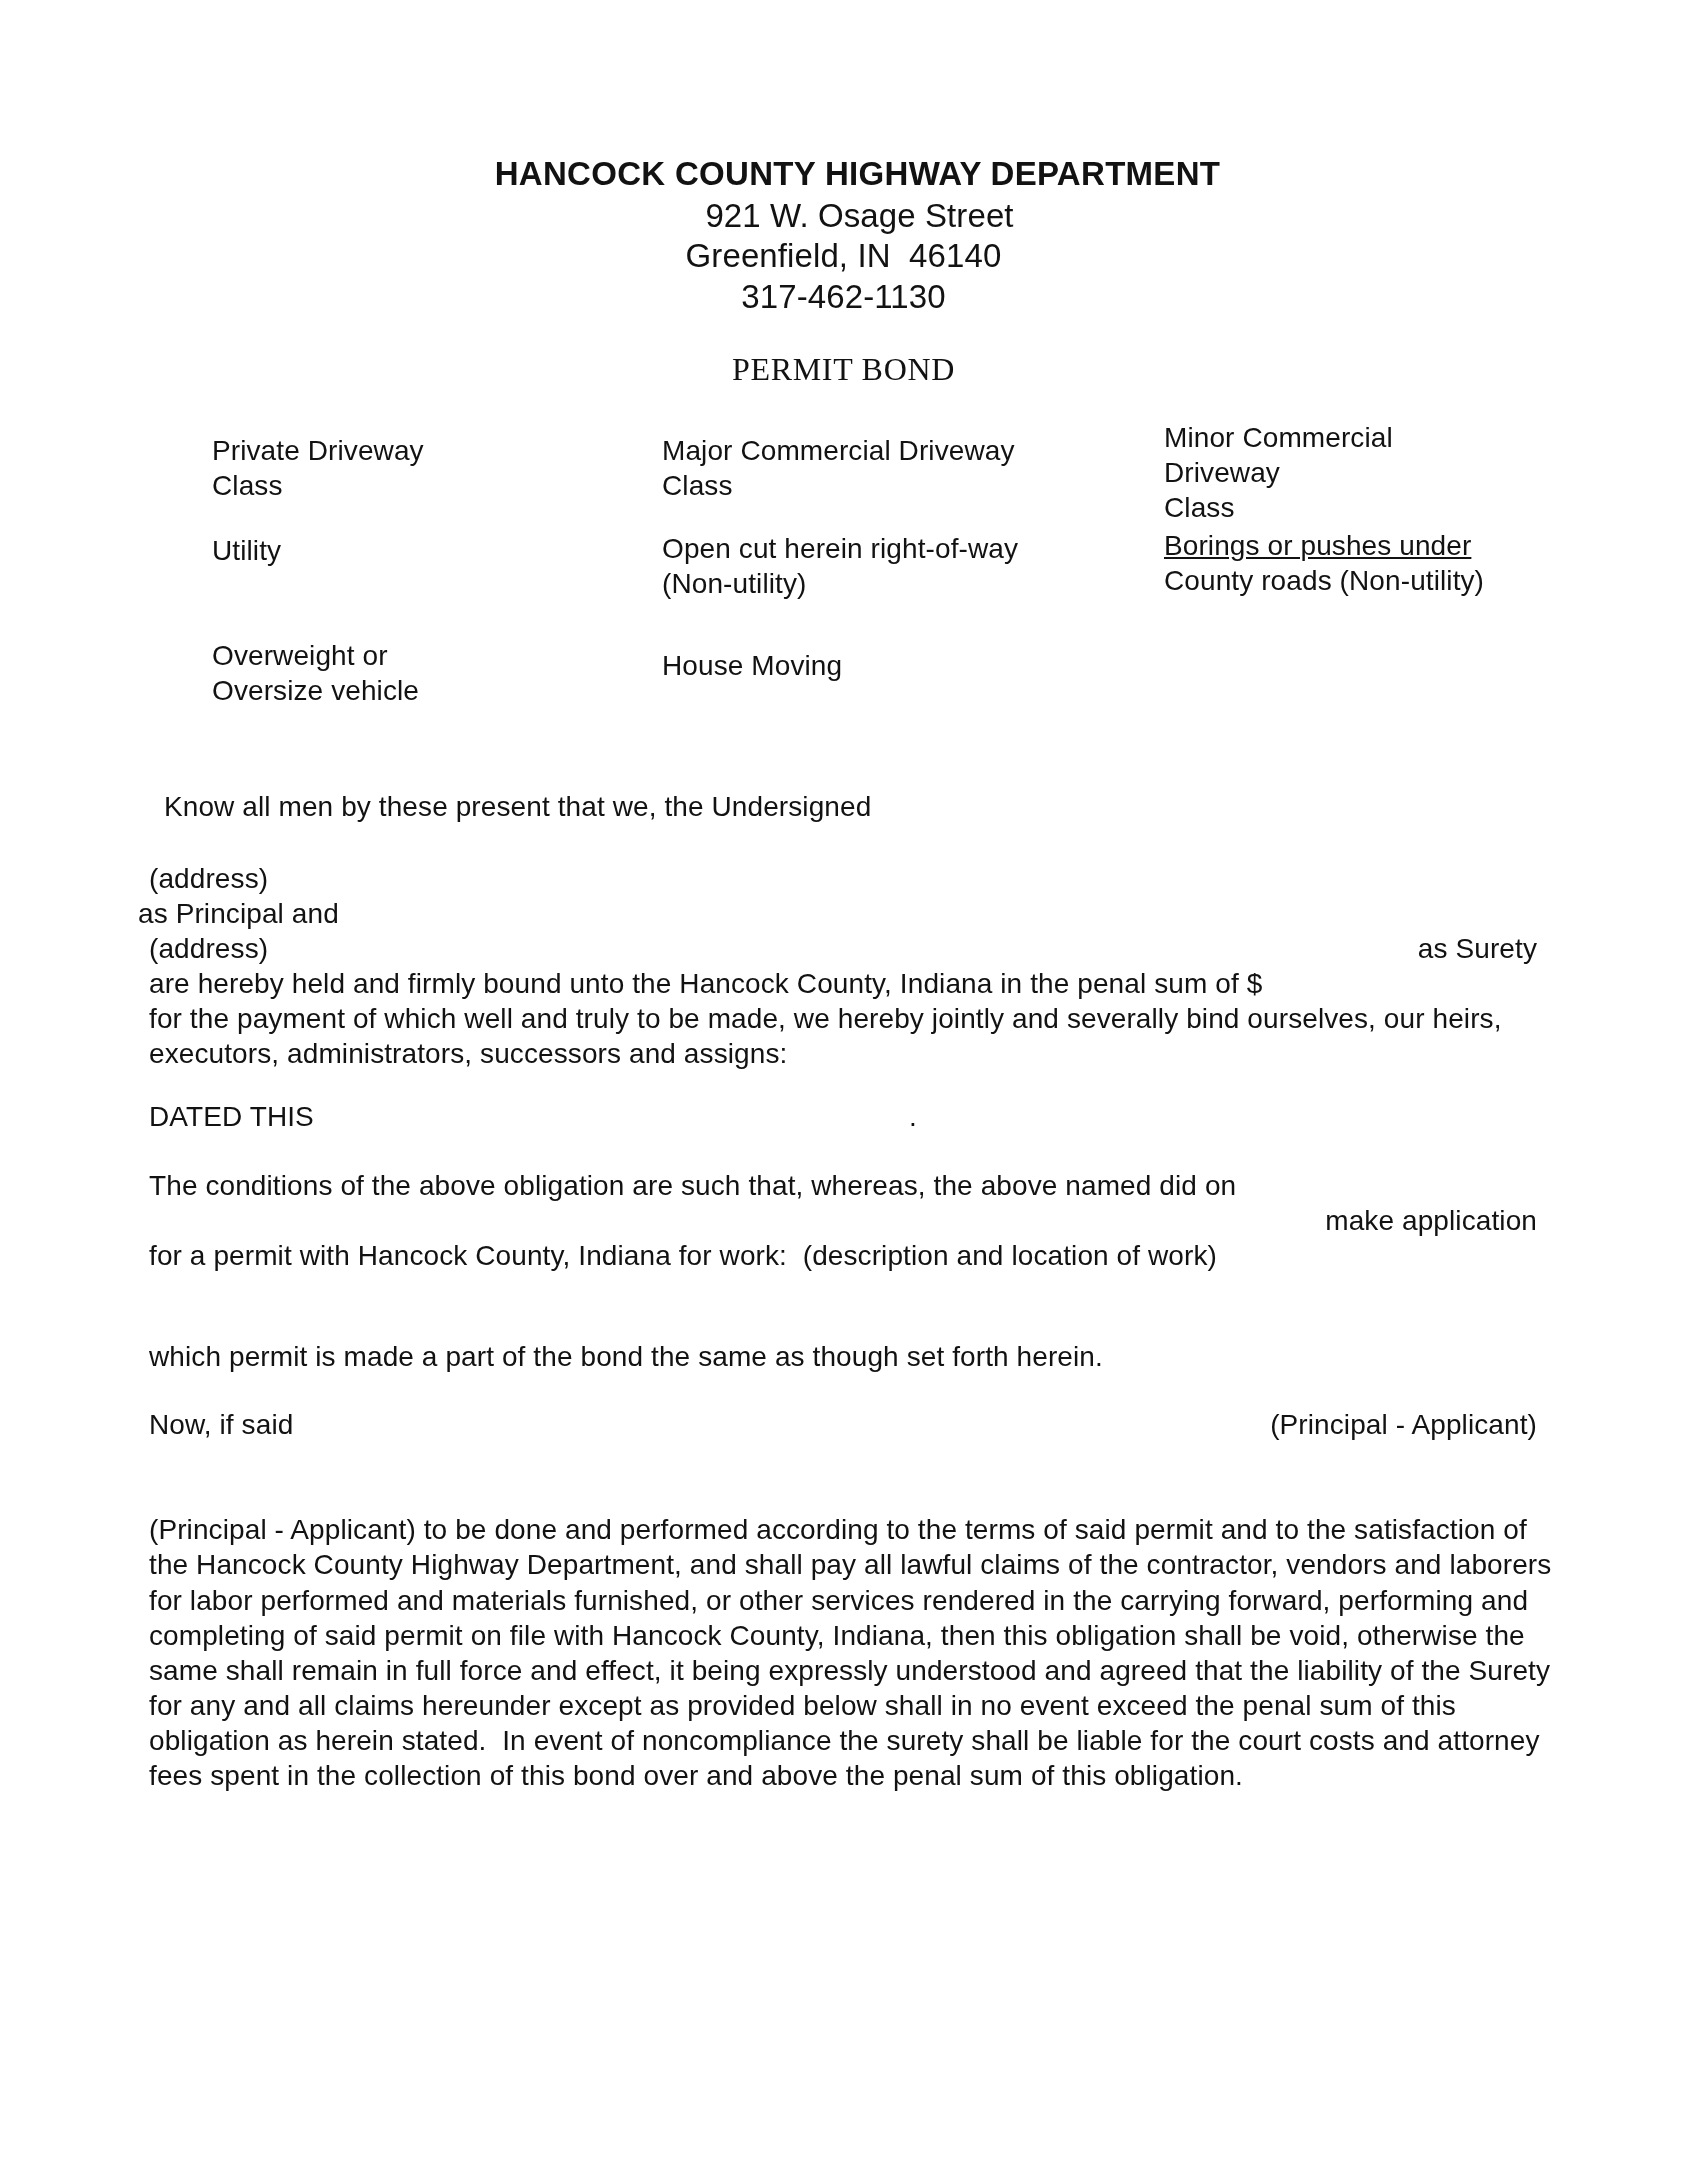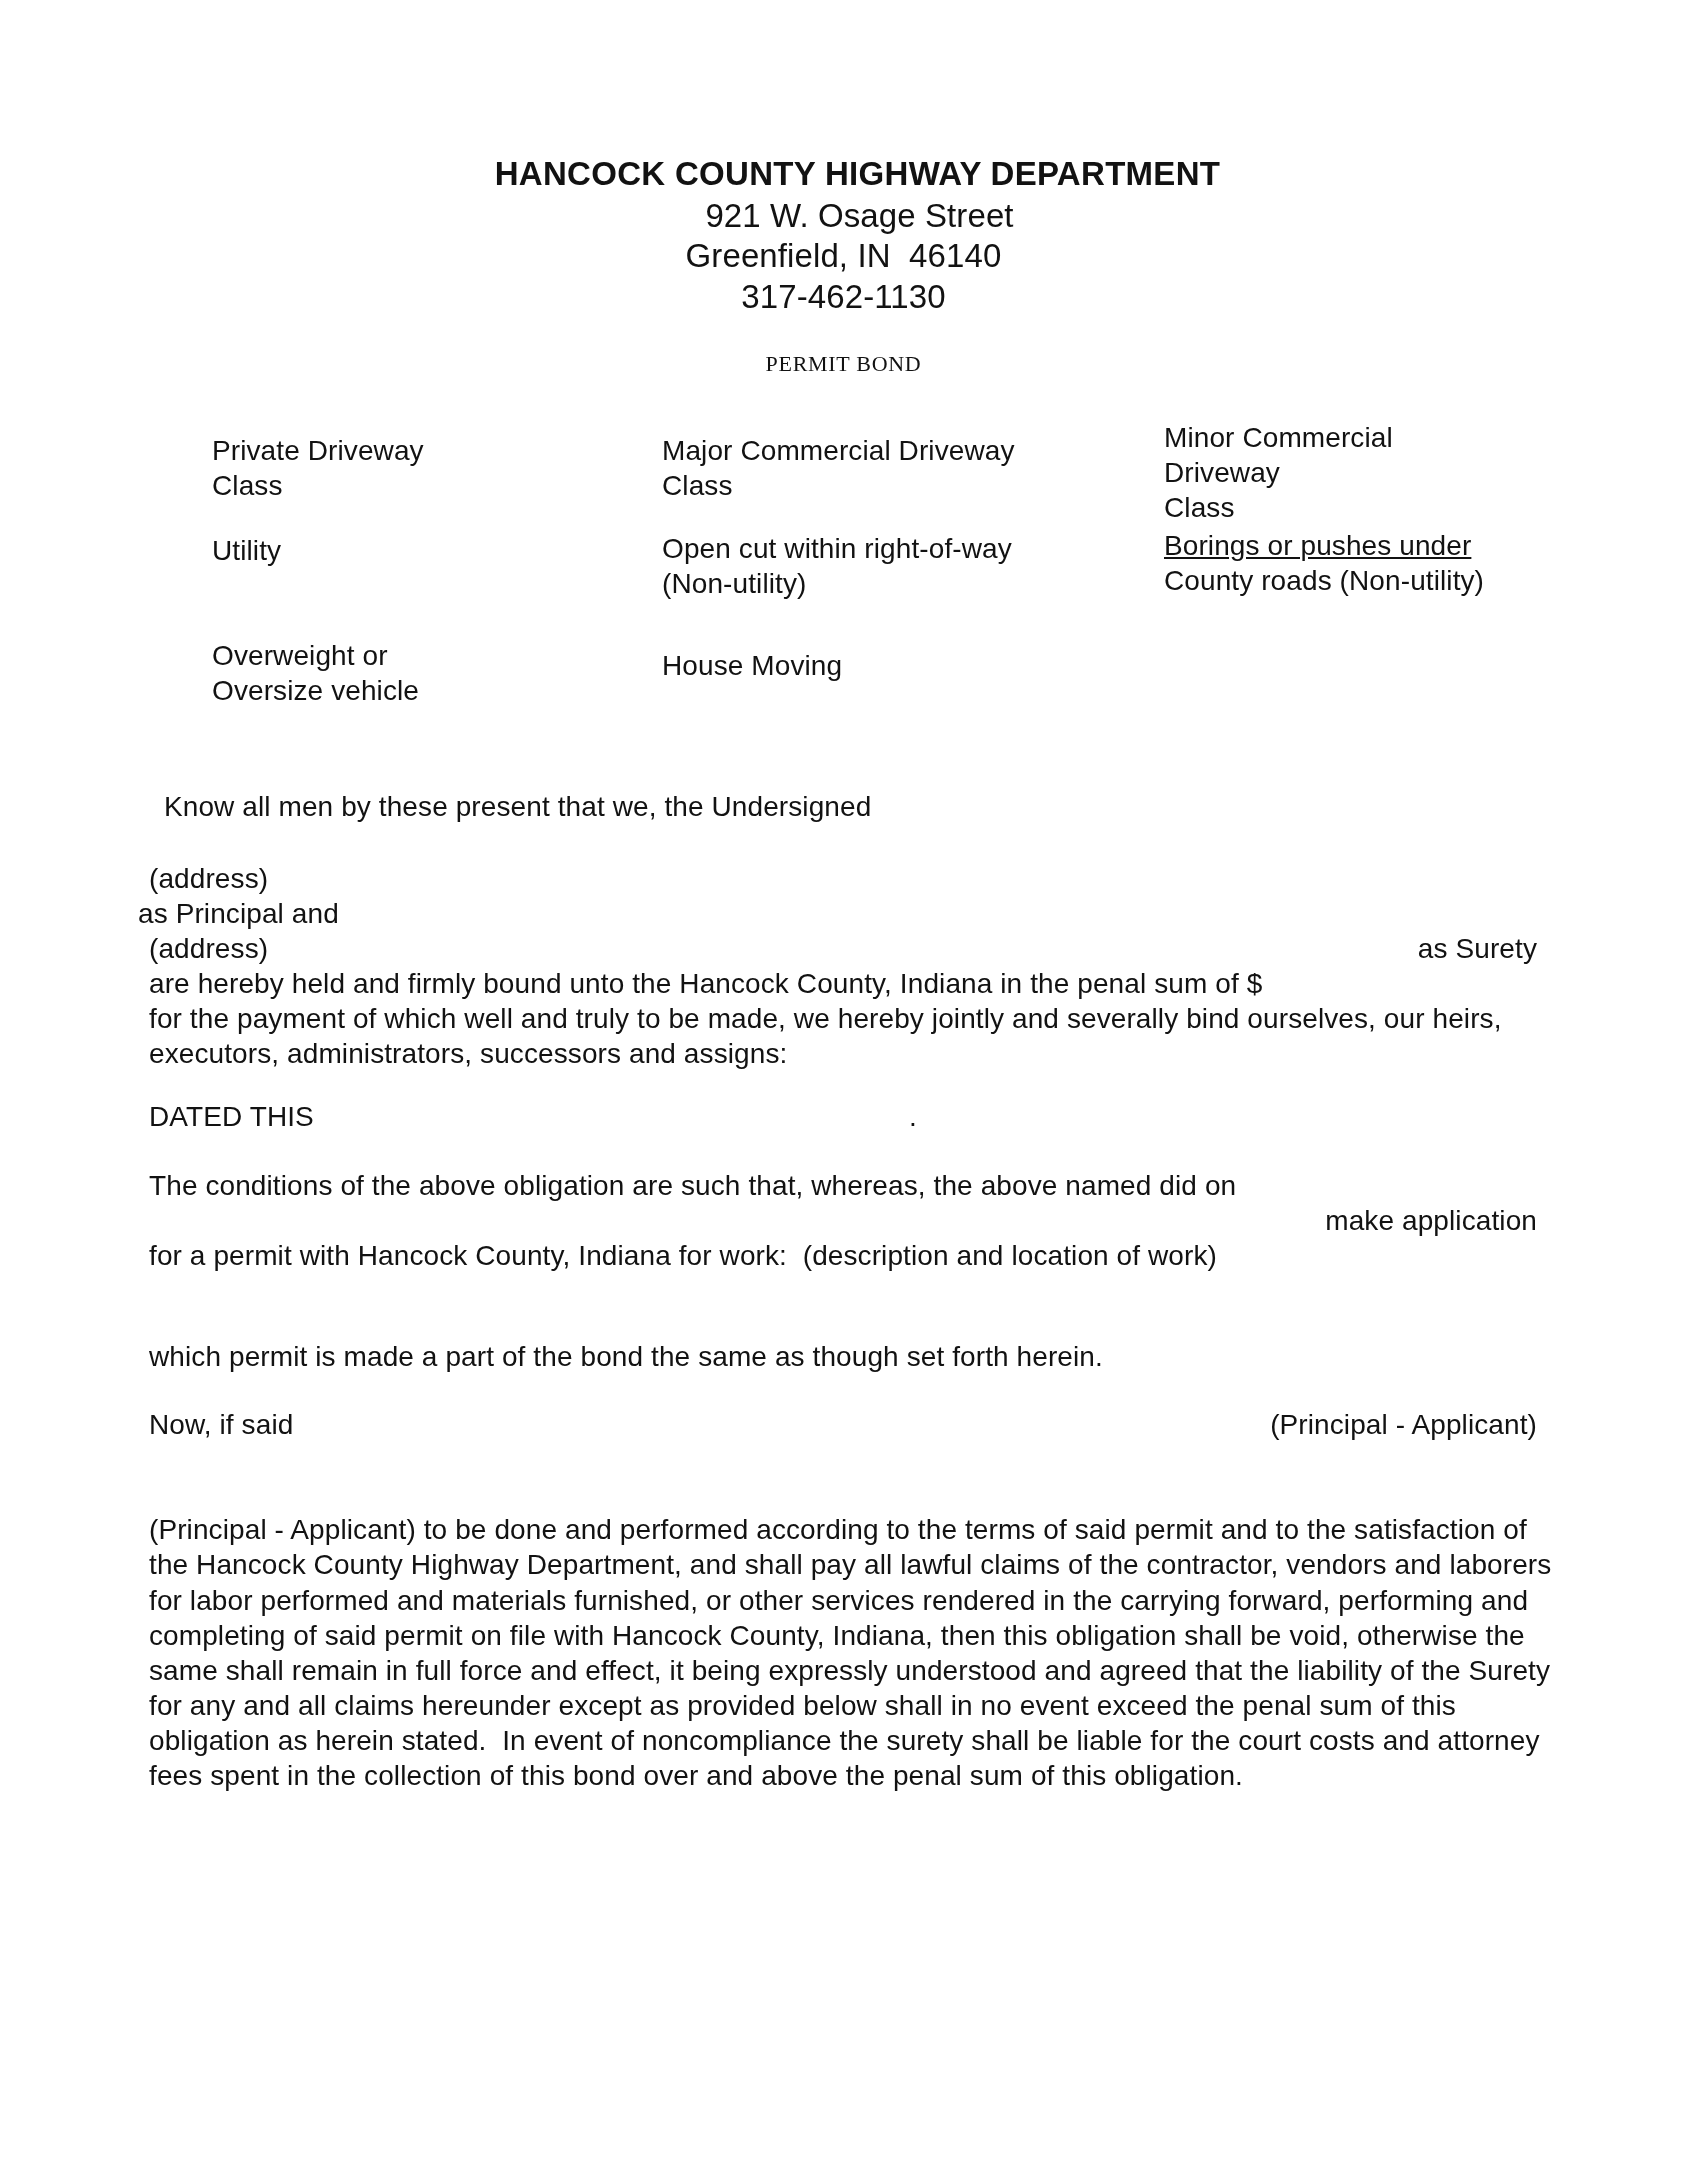--- a/index.html
+++ b/index.html
@@ -18,21 +18,21 @@
     font-size: 28px;
     line-height: 1;
     letter-spacing: 0.1px;
   }
   .center { left: 0; right: 0; text-align: center; }
   .right  { right: 150px; text-align: right; }
   .dept-title { font-weight: bold; font-size: 33px; letter-spacing: 0.3px; }
   .addr { font-size: 33px; }
   .form-title {
     font-family: "Liberation Serif", serif;
-    font-size: 22px;
+    font-size: 32px;
     letter-spacing: 0.7px;
   }
 </style>
 </head>
 <body>
 
 <div class="page">
 
   <div class="ln center dept-title" style="top:157px;padding-left:28px;">HANCOCK COUNTY HIGHWAY DEPARTMENT</div>
   <div class="ln center addr" style="top:199px;padding-left:32px;">921 W. Osage Street</div>
@@ -41,21 +41,21 @@
   <div class="ln center form-title" style="top:353px;">PERMIT BOND</div>
 
   <div class="ln" style="top:437px; left:212px;">Private Driveway</div>
   <div class="ln" style="top:472px; left:212px;">Class</div>
   <div class="ln" style="top:537px; left:212px;">Utility</div>
   <div class="ln" style="top:642px; left:212px;">Overweight or</div>
   <div class="ln" style="top:677px; left:212px;">Oversize vehicle</div>
 
   <div class="ln" style="top:437px; left:662px;">Major Commercial Driveway</div>
   <div class="ln" style="top:472px; left:662px;">Class</div>
-  <div class="ln" style="top:535px; left:662px;">Open cut within right-of-way</div>
+  <div class="ln" style="top:535px; left:662px;">Open cut herein right-of-way</div>
   <div class="ln" style="top:570px; left:662px;">(Non-utility)</div>
   <div class="ln" style="top:652px; left:662px;">House Moving</div>
 
   <div class="ln" style="top:424px; left:1164px;">Minor Commercial</div>
   <div class="ln" style="top:459px; left:1164px;">Driveway</div>
   <div class="ln" style="top:494px; left:1164px;">Class</div>
   <div class="ln" style="top:532px; left:1164px;text-decoration:underline;">Borings or pushes under</div>
   <div class="ln" style="top:567px; left:1164px;">County roads (Non-utility)</div>
 
   <div class="ln" style="top:793px; left:164px;">Know all men by these present that we, the Undersigned</div>

